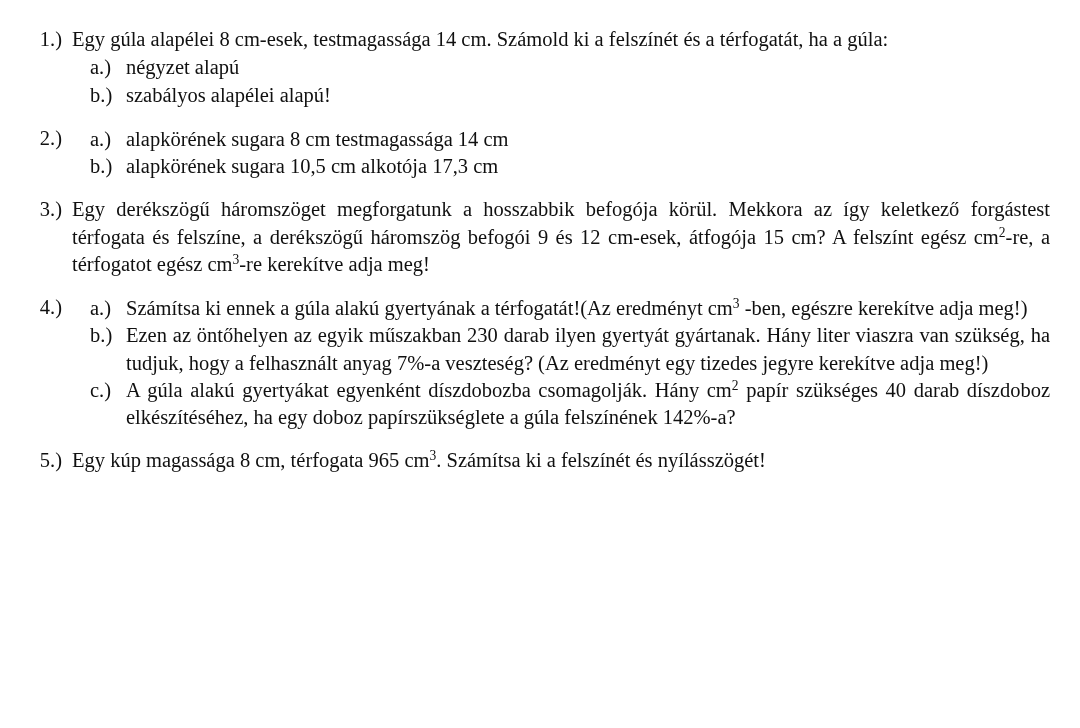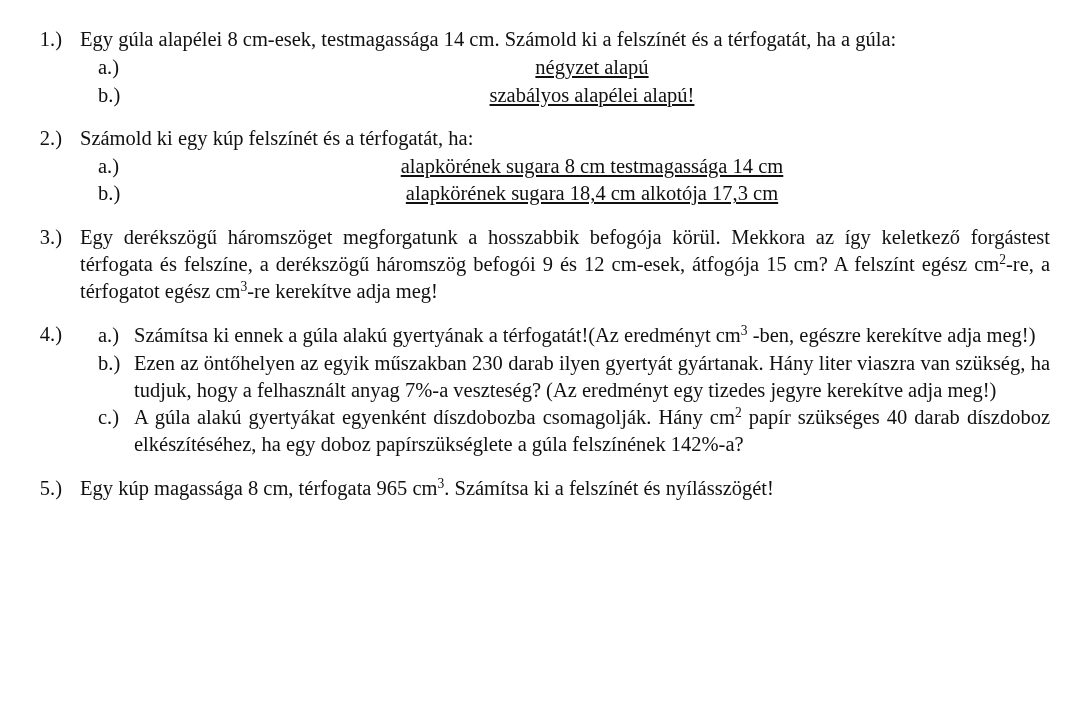--- a/index.html
+++ b/index.html
@@ -31,21 +31,20 @@
     width: 40px;
     text-align: right;
     font-size: 20.5px;
     line-height: 1.33;
     padding-right: 10px;
     white-space: nowrap;
   }
   .body-col {
     flex: 1 1 auto;
     min-width: 0;
-    margin-left: 8px;
   }
   .stem {
     font-size: 20.5px;
     line-height: 1.33;
     text-align: justify;
     text-justify: inter-word;
     hyphens: none;
   }
   .stem.nojust { text-align: left; }
   .sublist {
@@ -63,21 +62,21 @@
     padding-left: 18px;
     box-sizing: content-box;
     white-space: nowrap;
   }
   .subtext {
     flex: 1 1 auto;
     min-width: 0;
     text-align: justify;
     text-justify: inter-word;
   }
-  .subtext.nojust { text-align: center; text-decoration: underline; }
+  .subtext.nojust { text-align: left; }
   sup {
     font-size: 0.66em;
     line-height: 0;
     vertical-align: 0.55em;
   }
 </style>
 </head>
 <body>
 
 <div class="page">
@@ -94,29 +93,28 @@
             <div class="subitem">
               <div class="sublabel">b.)</div>
               <div class="subtext nojust">szabályos alapélei alapú!</div>
             </div>
           </div>
         </div>
       </div>
       <div class="problem">
         <div class="num">2.)</div>
         <div class="body-col">
-          <div class="stem nojust">Számold ki egy kúp felszínét és a térfogatát, ha:</div>
           <div class="sublist">
             <div class="subitem">
               <div class="sublabel">a.)</div>
               <div class="subtext nojust">alapkörének sugara 8 cm testmagassága 14 cm</div>
             </div>
             <div class="subitem">
               <div class="sublabel">b.)</div>
-              <div class="subtext nojust">alapkörének sugara 18,4 cm alkotója 17,3 cm</div>
+              <div class="subtext nojust">alapkörének sugara 10,5 cm alkotója 17,3 cm</div>
             </div>
           </div>
         </div>
       </div>
       <div class="problem">
         <div class="num">3.)</div>
         <div class="body-col">
           <div class="stem">Egy derékszögű háromszöget megforgatunk a hosszabbik befogója körül. Mekkora az így keletkező forgástest térfogata és felszíne, a derékszögű háromszög befogói 9 és 12 cm-esek, átfogója 15 cm? A felszínt egész cm<sup>2</sup>-re, a térfogatot egész cm<sup>3</sup>-re kerekítve adja meg!</div>
         </div>
       </div>

